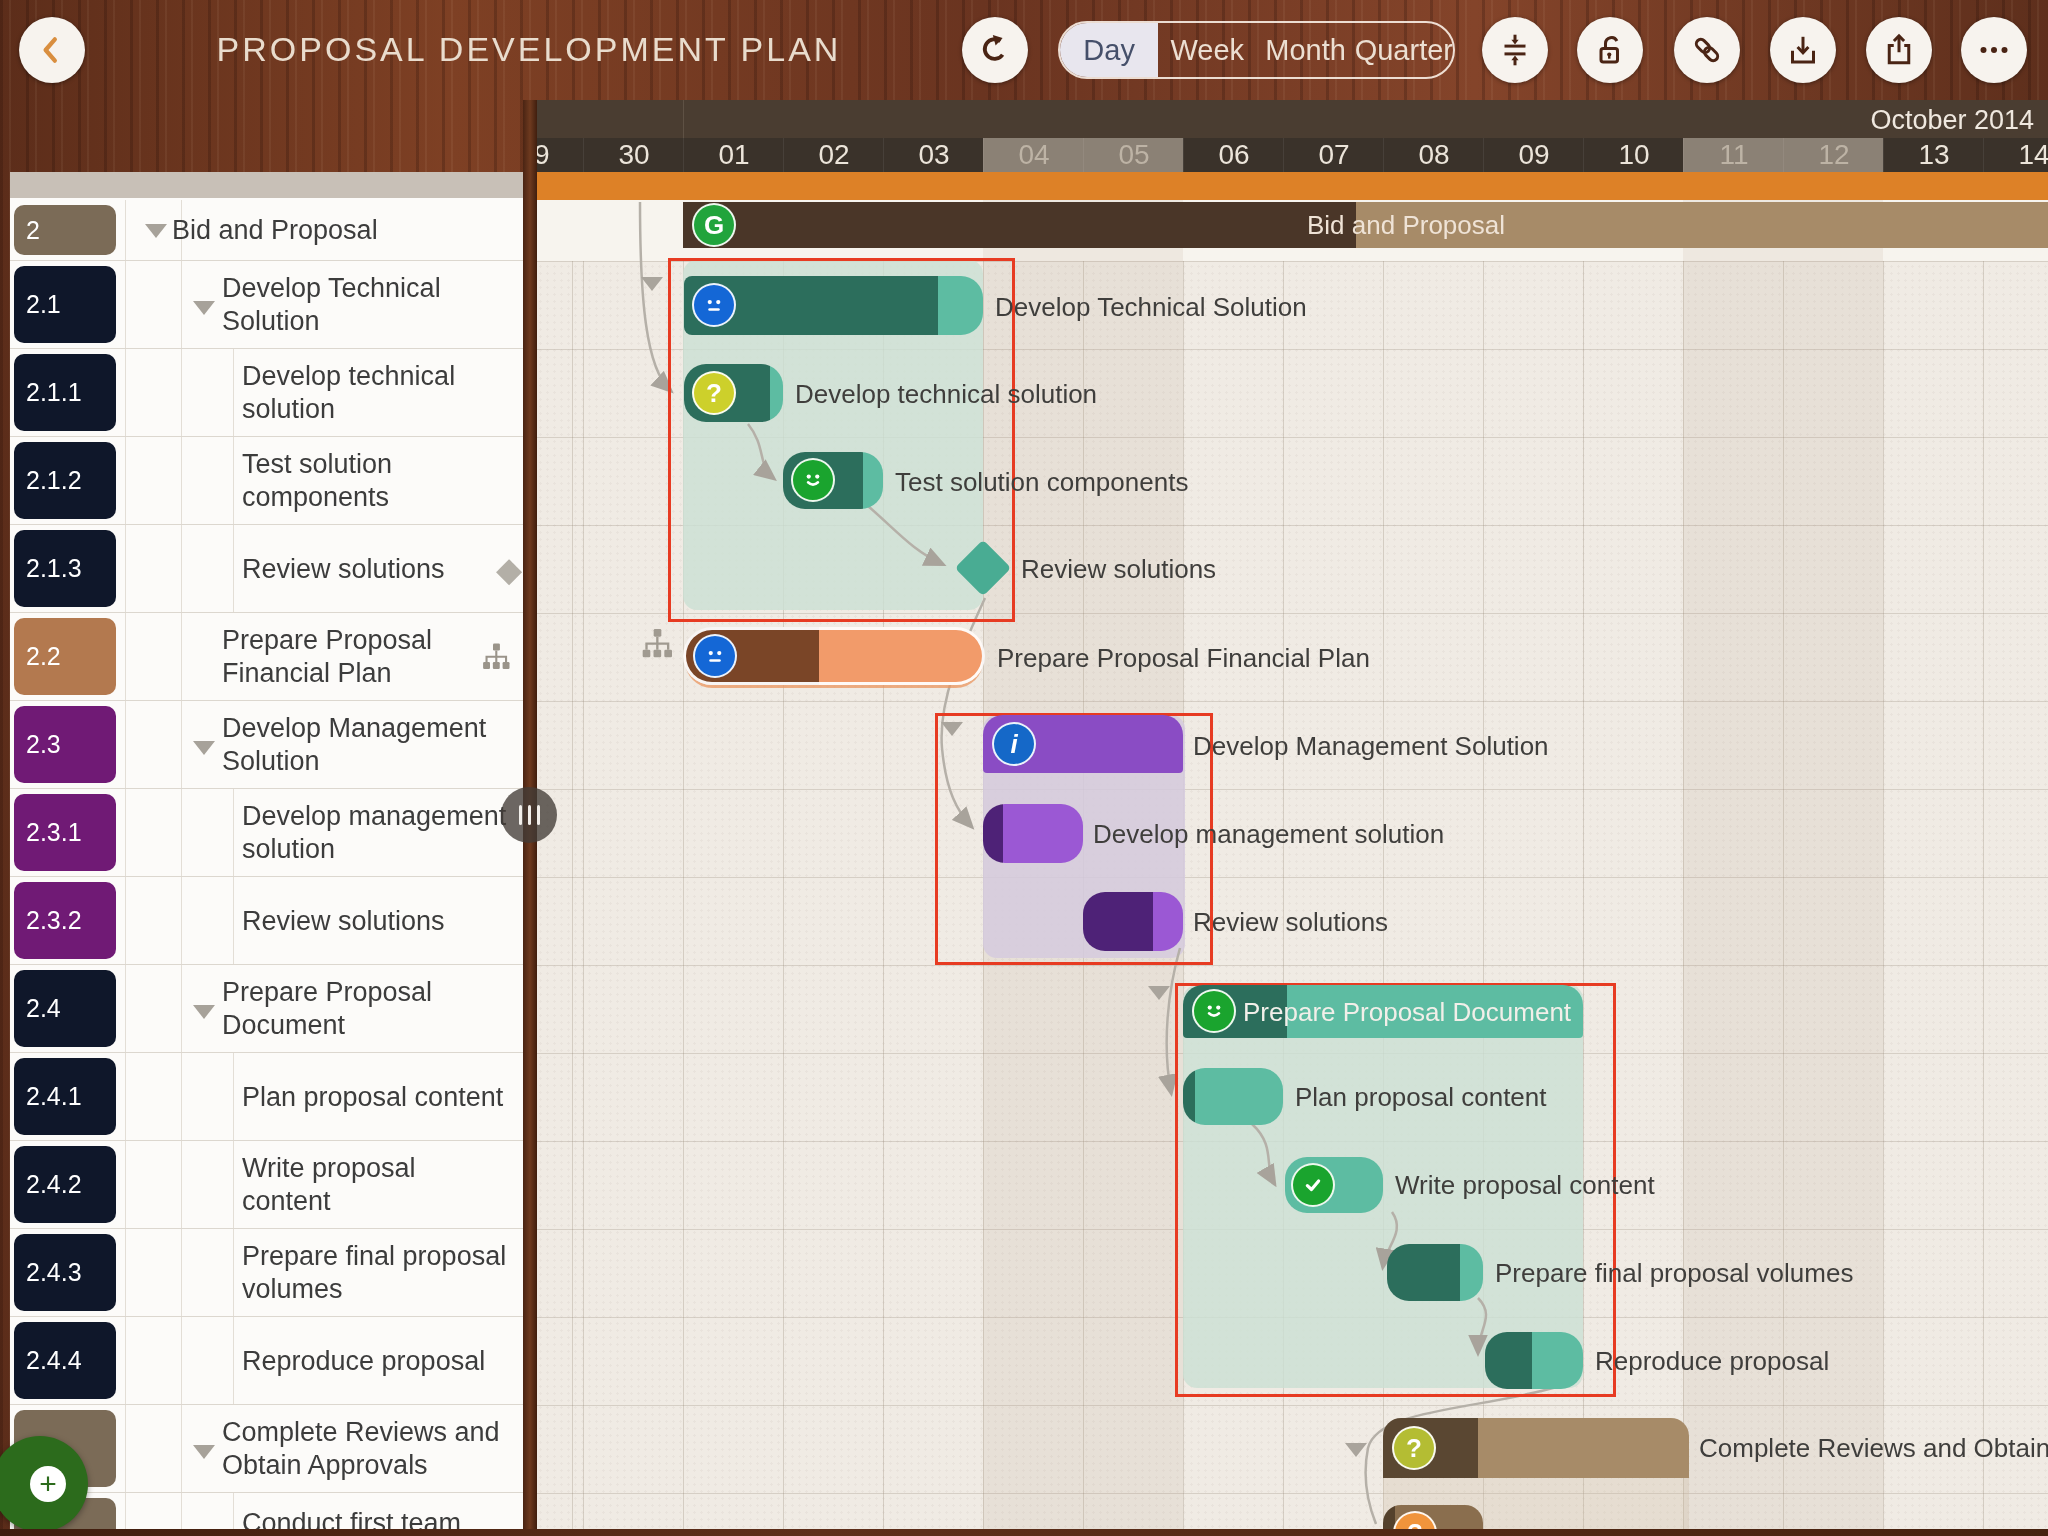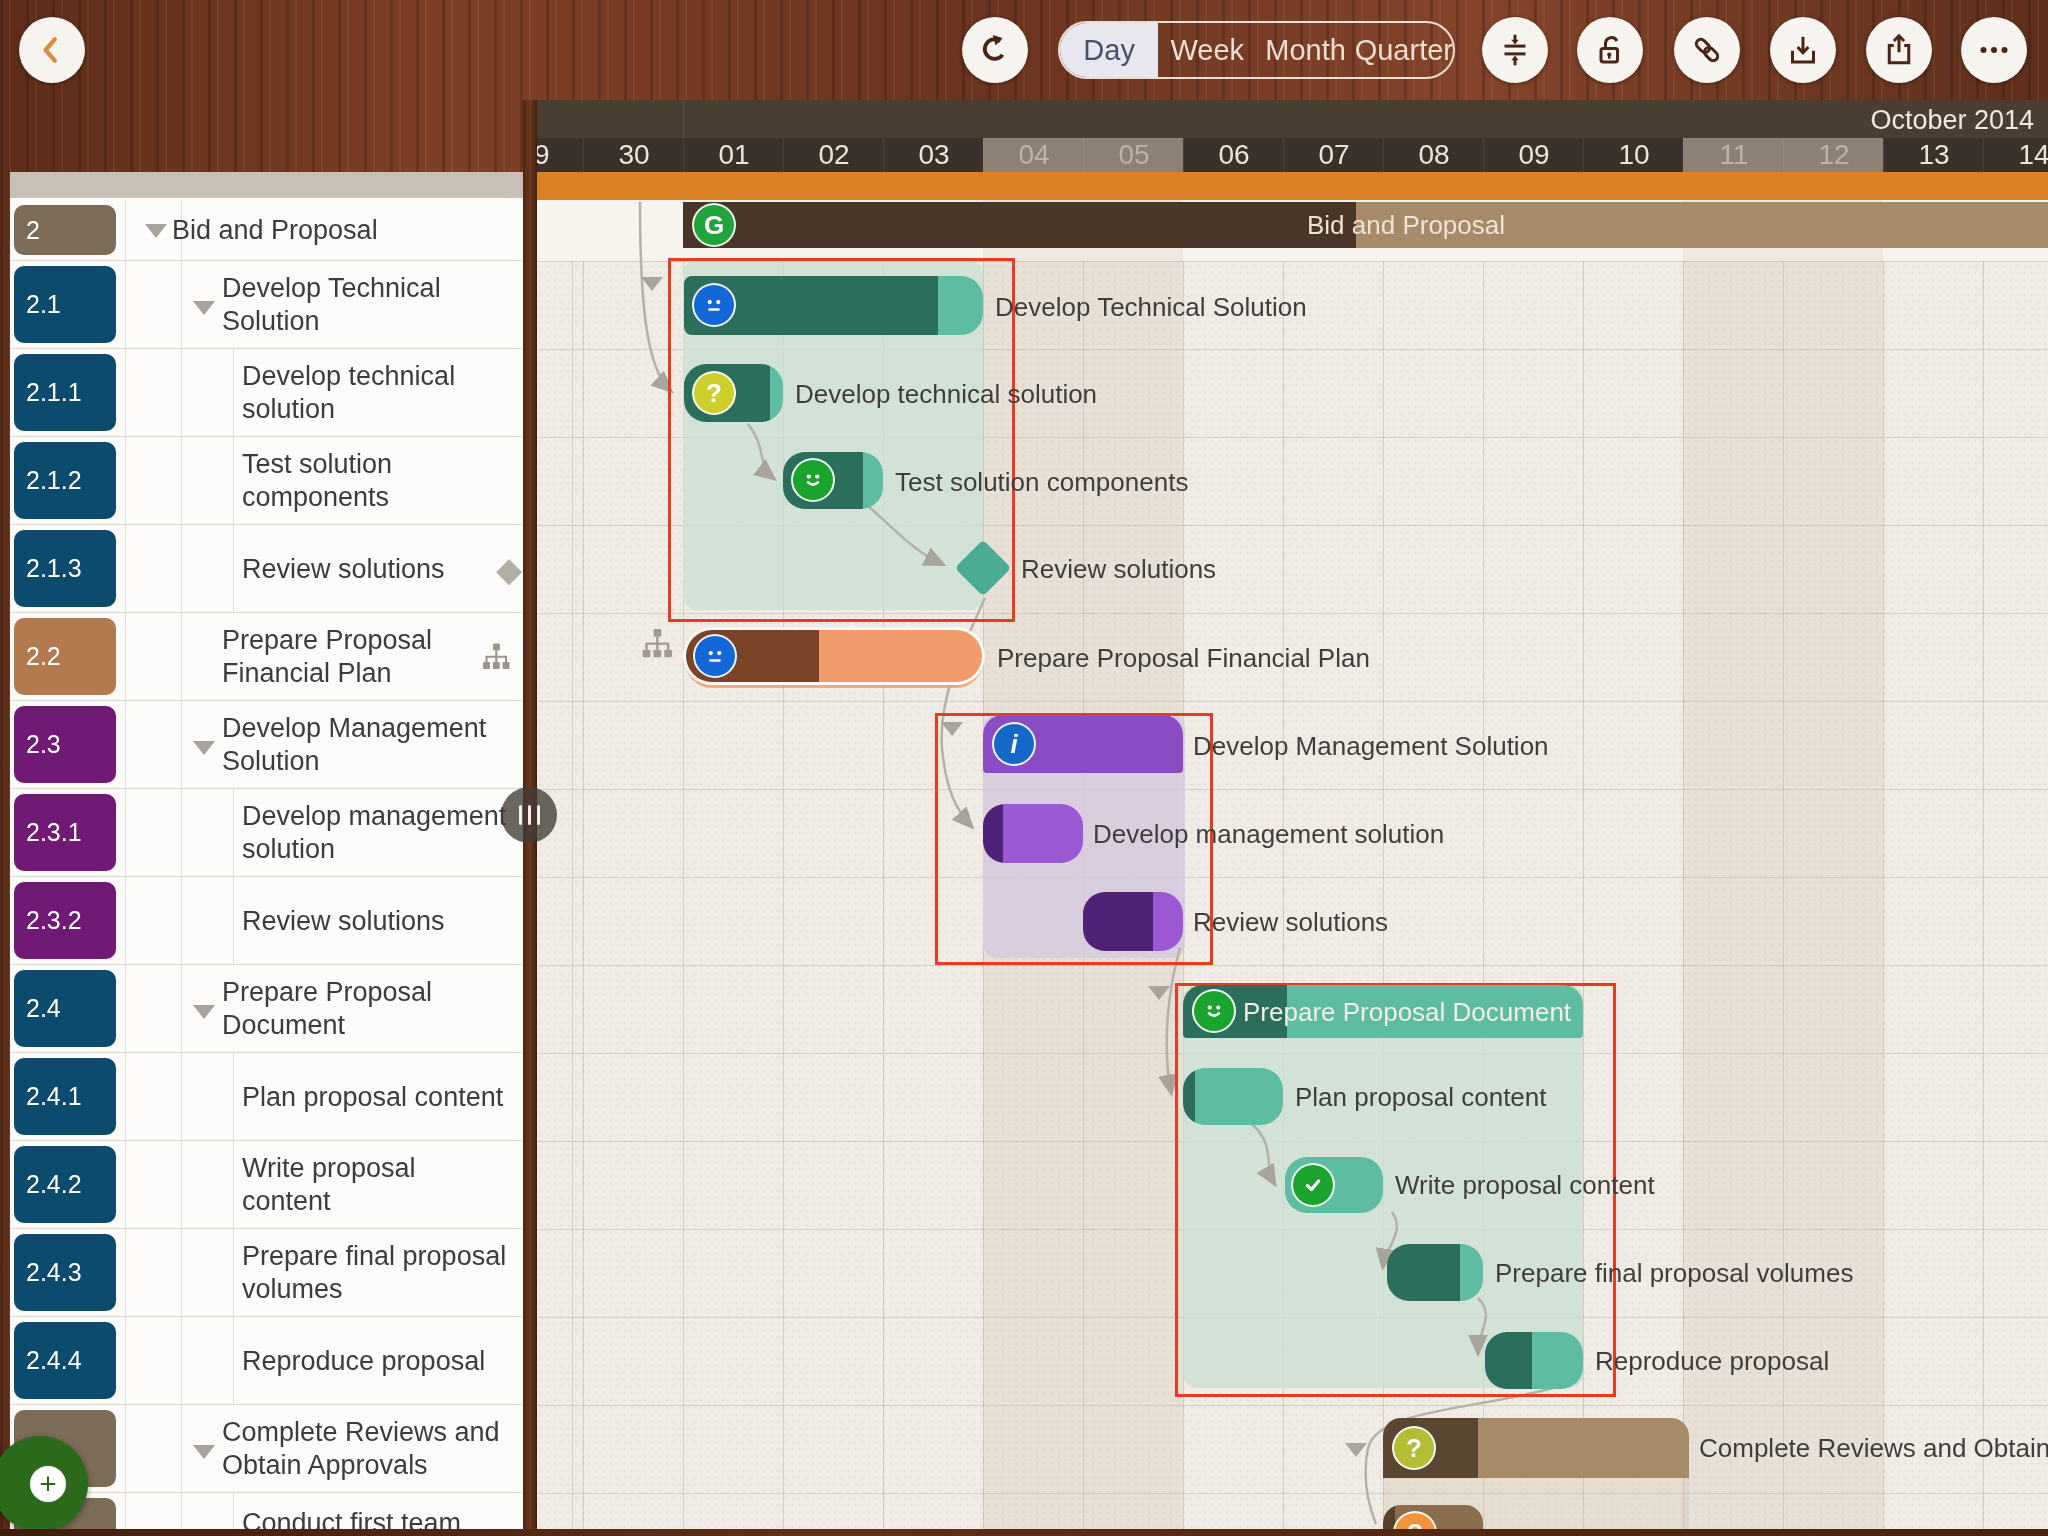--- a/index.html
+++ b/index.html
@@ -31,21 +31,21 @@
   .day-cell{position:absolute;top:0;width:100px;height:34px;text-align:center;font-size:28px;
      line-height:34px;color:#ece5da;border-left:1px solid rgba(255,255,255,.07);}
   .day-cell.wk{color:#bdb3a5;}
   
   .panel{position:absolute;left:10px;top:172px;width:513px;height:1357px;background:#fcfbf9;overflow:hidden;}
   .partial-row{position:absolute;left:0;top:0;width:513px;height:26px;background:#c8c0b7;}
   .prow{position:absolute;left:0;width:513px;box-sizing:border-box;border-bottom:1px solid #dcd7cf;}
   .prow .guide{position:absolute;top:0;bottom:0;width:1px;background:#e3ded6;}
   .chip{position:absolute;left:4px;top:5px;bottom:5px;width:102px;border-radius:10px;color:#fff;
      font-size:25px;display:flex;align-items:center;padding-left:12px;box-sizing:border-box;}
-  .c-taupe{background:#7b6b57}.c-teal{background:#0c4a6e}.c-rust{background:#b3794f}.c-purple{background:#701a75}
+  .c-taupe{background:#7b6b57}.c-teal{background:#0f172a}.c-rust{background:#b3794f}.c-purple{background:#701a75}
   .tri{position:absolute;width:0;height:0;border-left:11px solid transparent;border-right:11px solid transparent;
      border-top:14px solid #a7a29a;}
   .plabel{position:absolute;font-size:27px;line-height:33px;color:#3c3c3c;transform:translateY(-50%);}
   .pdiamond{position:absolute;font-size:34px;color:#b3afa7;transform:translateY(-50%);}
   
   .chart{position:absolute;left:537px;top:172px;width:1511px;height:1357px;background:#f0ebe4;overflow:hidden;}
   .grid{position:absolute;inset:0;
     background-image:
       repeating-linear-gradient(90deg, rgba(140,125,105,.28) 0 1px, rgba(0,0,0,0) 1px 100px),
       repeating-linear-gradient(180deg, rgba(152,142,126,.30) 0 1px, rgba(0,0,0,0) 1px 88px),
@@ -81,20 +81,21 @@
 </head>
 <body>
 
 <div class="app">
 
   <div class="btn-circle" style="left:19px">
     <svg width="34" height="34" viewBox="0 0 24 24">
       <polyline points="14,4.5 7.5,12 14,19.5" fill="none" stroke="#d98e3f" stroke-width="3" stroke-linecap="round" stroke-linejoin="round"></polyline>
     </svg>
   </div>
+  <div class="title">PROPOSAL DEVELOPMENT PLAN</div>
   <div class="btn-circle" style="left:962px">
     <svg width="38" height="38" viewBox="0 0 24 24">
       <path d="M16.8 15 A6.2 6.2 0 1 1 15.4 6.4" fill="none" stroke="#4a2414" stroke-width="2.4"></path>
       <polygon points="10.6,2.6 16.8,4.4 12.4,9.2" fill="#4a2414"></polygon>
     </svg>
   </div>
   <div class="seg">
     <div class="opt sel">Day</div>
     <div class="opt">Week</div>
     <div class="opt">Month</div>

